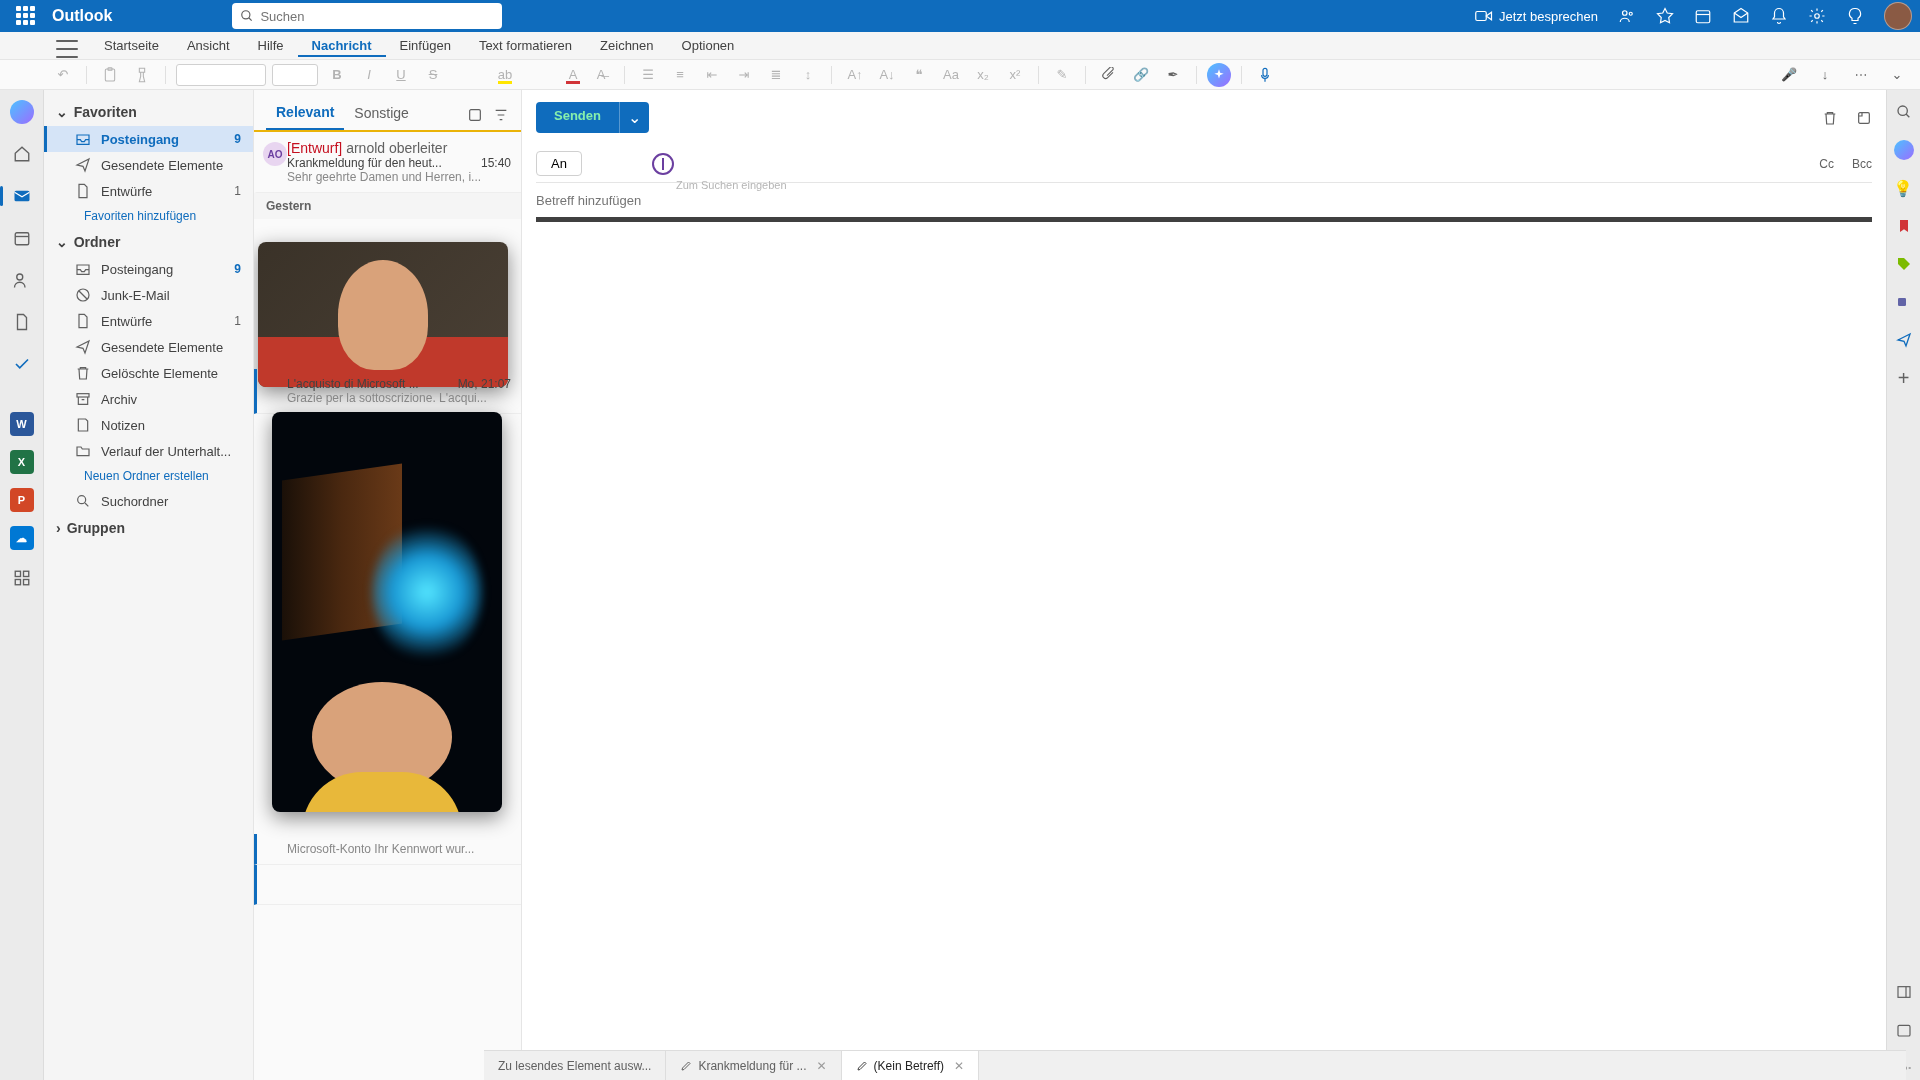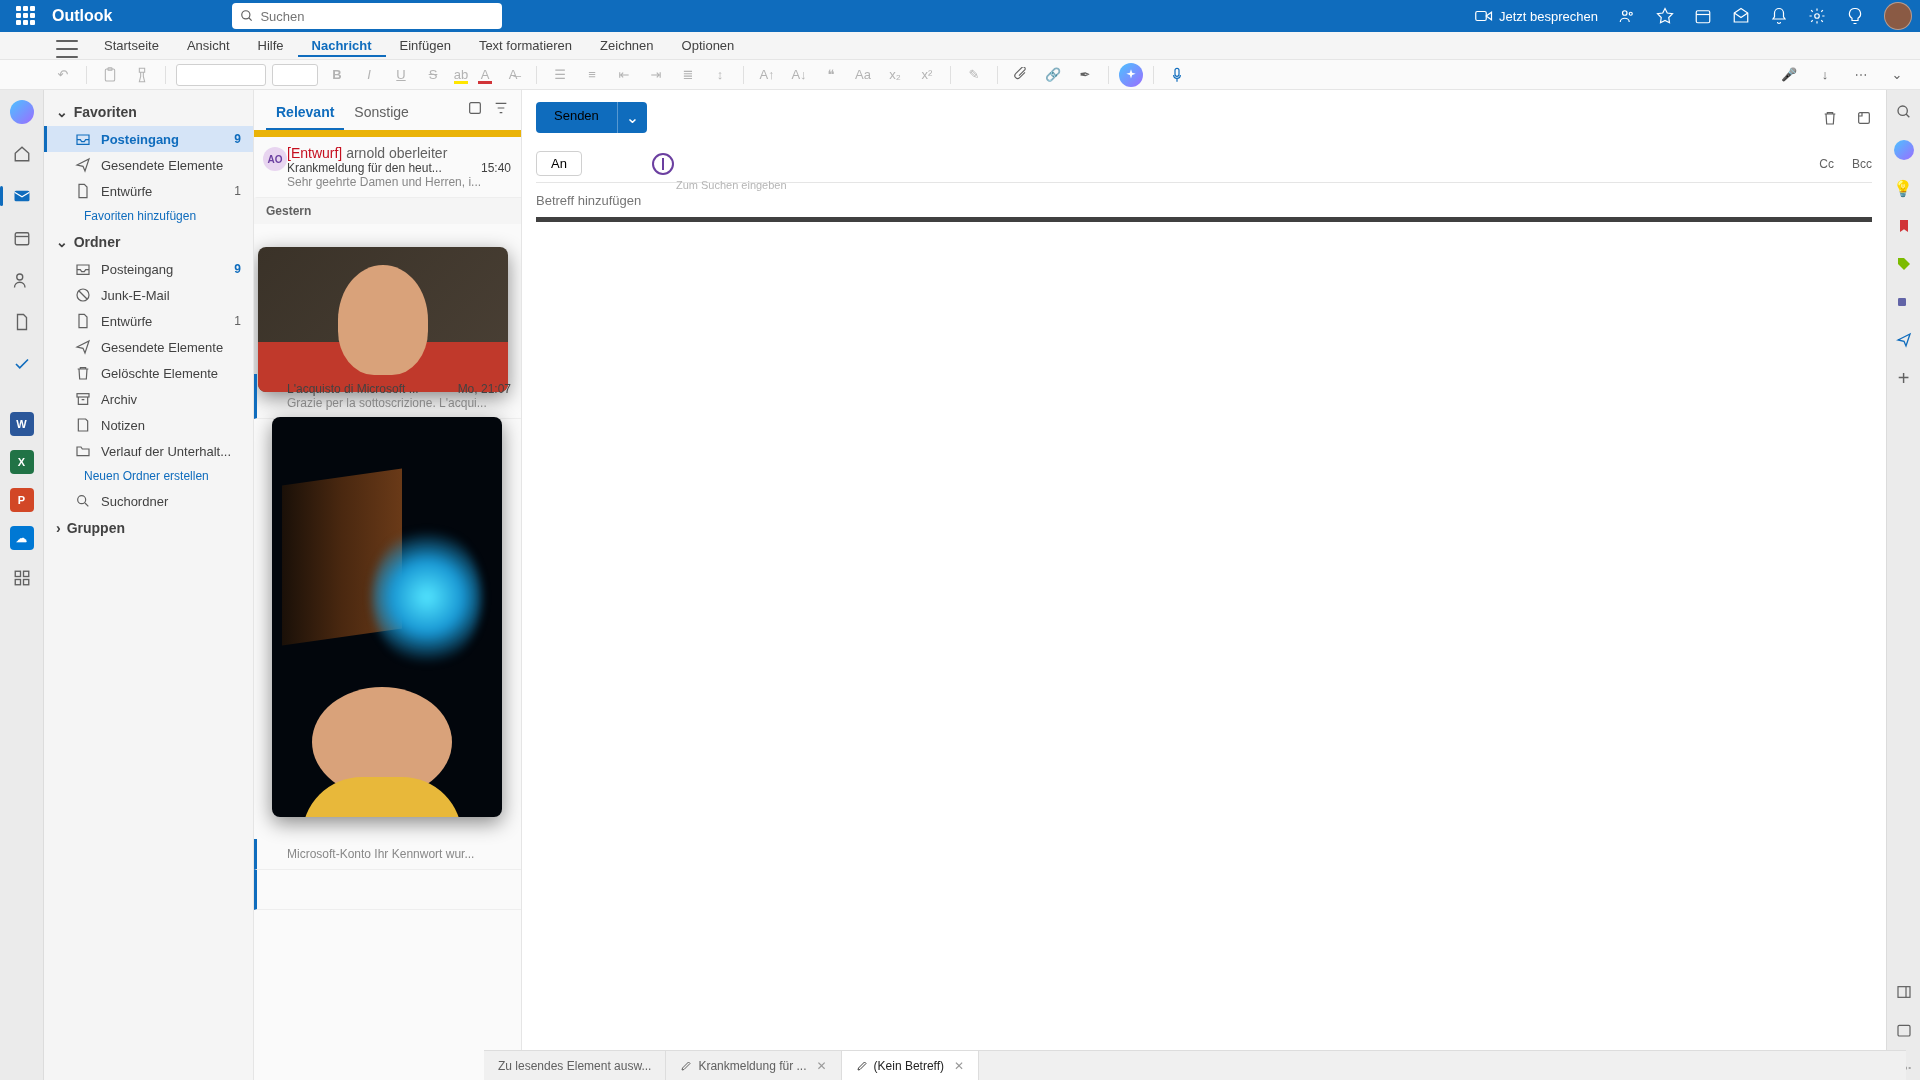--- a/index.html
+++ b/index.html
@@ -26,21 +26,21 @@
 .ribbon-tab.active { color: #0f6cbd; font-weight: 600; }
 .ribbon-tab.active-underline { border-bottom: 2px solid #0f6cbd; padding-bottom: 2px; text-align: right; }
 
 
 .fmt-bar { height: 30px; background: #fafafa; border-bottom: 1px solid #e5e5e5; display: flex; align-items: center; padding: 0 10px 0 50px; gap: 6px; }
 .fmt-btn { width: 26px; height: 24px; display: flex; align-items: center; justify-content: center; color: #b3b3b3; font-size: 13px; cursor: pointer; border-radius: 3px; }
 .fmt-btn.en { color: #616161; }
 .fmt-sep { width: 1px; height: 18px; background: #e0e0e0; margin: 0 4px; }
 .font-sel { width: 90px; height: 22px; border: 1px solid #d0d0d0; border-radius: 3px; background: #fff; }
 .size-sel { width: 46px; height: 22px; border: 1px solid #d0d0d0; border-radius: 3px; background: #fff; }
-.color-sw { width: 18px; height: 18px; position: relative; }
+.color-sw { width: 18px; height: 18px; position: relative; margin-left: 44px; }
 .color-sw .bar { position: absolute; bottom: 0; left: 2px; right: 2px; height: 3px; }
 .sw-yellow .bar { background: #ffe600; }
 .sw-red .bar { background: #d13438; }
 .fmt-right { margin-left: auto; display: flex; align-items: center; gap: 10px; }
 .copilot-badge { width: 24px; height: 24px; border-radius: 50%; background: linear-gradient(135deg,#4cc2ff,#9b6dff); display:flex; align-items:center; justify-content:center; }
 
 
 .main { display: flex; height: calc(100% - 90px); }
 .leftrail { width: 44px; background: #ebebeb; border-right: 1px solid #dcdcdc; display: flex; flex-direction: column; align-items: center; padding-top: 8px; gap: 14px; }
 .rail-ic { width: 28px; height: 28px; display: flex; align-items: center; justify-content: center; border-radius: 4px; cursor: pointer; position: relative; }
@@ -56,21 +56,21 @@
 .nav-sec { padding: 6px 12px; display: flex; align-items: center; gap: 6px; font-weight: 600; color: #424242; font-size: 14px; cursor: pointer; }
 .nav-item { padding: 5px 12px 5px 28px; display: flex; align-items: center; gap: 10px; font-size: 13px; color: #424242; cursor: pointer; border-left: 3px solid transparent; }
 .nav-item.sel { background: #d5e4f7; border-left-color: #0f6cbd; font-weight: 600; color: #0f6cbd; }
 .nav-item .cnt { margin-left: auto; font-size: 12px; color: #0f6cbd; font-weight: 600; }
 .nav-item .cnt-gray { margin-left: auto; font-size: 12px; color: #616161; }
 .nav-link { padding: 5px 12px 5px 40px; font-size: 12px; color: #0f6cbd; cursor: pointer; }
 .nav-ic { width: 16px; height: 16px; }
 
 
 .msglist { width: 268px; background: #fafafa; border-right: 1px solid #e5e5e5; display: flex; flex-direction: column; position: relative; }
-.ml-tabs { display: flex; align-items: flex-start; padding: 10px 12px 0; border-bottom: 7px solid #eab308; }
+.ml-tabs { display: flex; align-items: center; padding: 10px 12px 0; border-bottom: 2px solid #eab308; }
 .ml-tab { padding: 4px 10px 8px; font-size: 14px; color: #616161; cursor: pointer; }
 .ml-tab.act { color: #0f6cbd; font-weight: 600; border-bottom: 2px solid #0f6cbd; }
 .ml-tools { margin-left: auto; display: flex; gap: 10px; color: #616161; }
 .ml-body { flex: 1; overflow-y: auto; position: relative; }
 .msg-item { padding: 8px 10px 8px 30px; border-bottom: 1px solid #eee; border-left: 3px solid transparent; position: relative; }
 .msg-item.blue-edge { border-left-color: #0f6cbd; }
 .msg-av { position: absolute; left: 6px; top: 10px; width: 24px; height: 24px; border-radius: 50%; background: #e8d5f0; color: #6b3fa0; font-size: 10px; font-weight: 600; display: flex; align-items: center; justify-content: center; }
 .msg-from { font-size: 14px; color: #616161; }
 .msg-from .draft { color: #c50f1f; }
 .msg-sub { font-size: 12px; color: #424242; display: flex; justify-content: space-between; gap: 10px; }
@@ -83,21 +83,21 @@
 .overlay-img.art { left: 18px; top: 280px; width: 230px; height: 400px; background: #02060c; }
 .art-book { position:absolute; left:10px; top:60px; width:120px; height:160px; background: linear-gradient(90deg,#1a1008,#4a2810,#6a3a18); transform: skewY(-8deg); }
 .art-glow { position:absolute; right:20px; top:110px; width:110px; height:140px; background: radial-gradient(circle,#54e6ff 0%,#1897d4 40%,transparent 75%); border-radius:50%; filter: blur(4px); }
 .art-face { position:absolute; bottom:20px; left:40px; width:140px; height:110px; background:#d9a27a; border-radius:50%; transform: rotate(180deg); }
 .art-face::after { content:''; position:absolute; top:-40px; left:-10px; right:-10px; height:60px; background:#e8b83a; border-radius:0 0 80px 80px; }
 
 
 .reading { flex: 1; background: #fff; display: flex; flex-direction: column; padding: 12px 14px; }
 .comp-head { display: flex; align-items: center; gap: 10px; margin-bottom: 12px; }
 .send-btn { display: flex; }
-.send-main { background: #0f6cbd; color: #000000; padding: 6px 18px; border-radius: 4px 0 0 4px; font-size: 13px; font-weight: 400; cursor: pointer; }
+.send-main { background: #0f6cbd; color: #86efac; padding: 6px 18px; border-radius: 4px 0 0 4px; font-size: 13px; font-weight: 700; cursor: pointer; }
 .send-drop { background: #0f6cbd; color: #fff; padding: 6px 8px; border-left: 1px solid rgba(255,255,255,.3); border-radius: 0 4px 4px 0; cursor: pointer; }
 .comp-actions { margin-left: auto; display: flex; gap: 18px; color: #616161; }
 .to-row { display: flex; align-items: center; gap: 10px; border-bottom: 1px solid #e5e5e5; padding: 6px 0; position: relative; }
 .to-btn { border: 1px solid #d0d0d0; padding: 4px 14px; border-radius: 4px; font-size: 13px; cursor: pointer; }
 .to-input-wrap { flex:1; position: relative; }
 .to-input { border: none; outline: none; flex: 1; font-size: 13px; width: 100%; }
 .cc-link { font-size: 12px; color: #616161; cursor: pointer; margin-left: 8px; }
 .to-cursor-ring { position:absolute; left:60px; top:-2px; width:22px; height:22px; border:2px solid #6b3fa0; border-radius:50%; display:flex; align-items:center; justify-content:center; }
 .to-cursor-ring::after { content:''; width:2px; height:12px; background:#6b3fa0; }
 .subj-row { border-bottom: 5px solid #404040; padding: 8px 0; }

